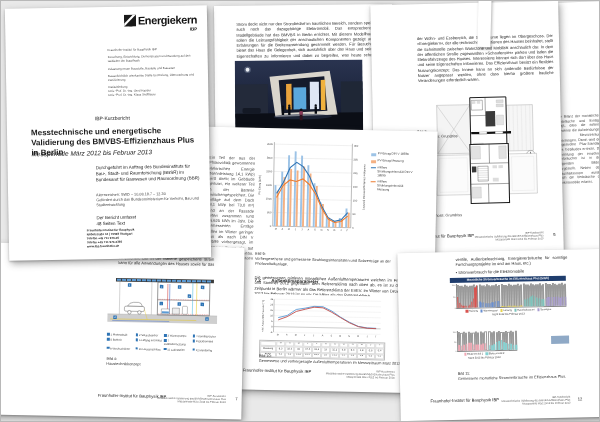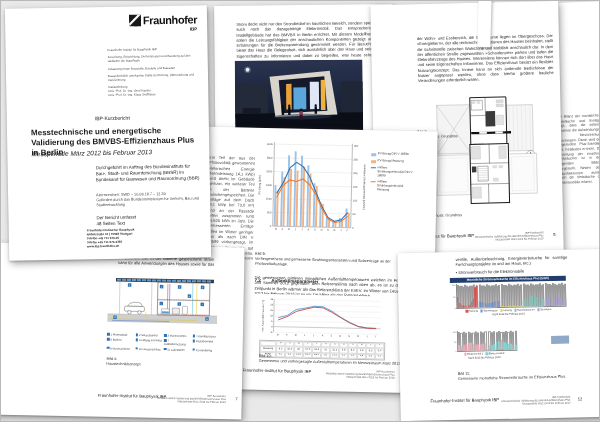--- a/index.html
+++ b/index.html
@@ -921,21 +921,21 @@
   </div>
 
   <div class="page" style="left:6px;top:6px;width:202px;height:252px;transform:rotate(-1deg);z-index:60;">
     <div class="abs" style="right:10px;top:8px;text-align:right;">
       <div class="logo-row" style="justify-content:flex-end;">
         <svg width="12" height="12" viewBox="0 0 12 12">
           <rect x="0" y="0" width="12" height="12" fill="#1a1a1a"></rect>
           <path d="M0 9 L9 0 L12 0 L0 12 Z" fill="#ffffff"></path>
           <path d="M5 12 L12 5 L12 8 L8 12 Z" fill="#1a1a1a"></path>
         </svg>
-        <span class="wordmark">Fraunhofer</span>
+        <span class="wordmark">Energiekern</span>
       </div>
       <div class="t45 b" style="margin-top:1px;">IBP</div>
     </div>
 
     <div class="abs" style="left:102px;top:42px;width:92px;">
         <div class="sb-block t3 gray pre">Fraunhofer-Institut für Bauphysik IBP</div>
         <div class="sb-block t3 gray pre">Forschung, Entwicklung, Demonstration und Beratung auf den Gebieten der Bauphysik</div>
         <div class="sb-block t3 gray pre">Zulassung neuer Baustoffe, Bauteile und Bauarten</div>
         <div class="sb-block t3 gray pre">Bauaufsichtlich anerkannte Stelle für Prüfung, Überwachung und Zertifizierung</div>
         <div class="sb-block t3 gray pre">Institutsleitung

